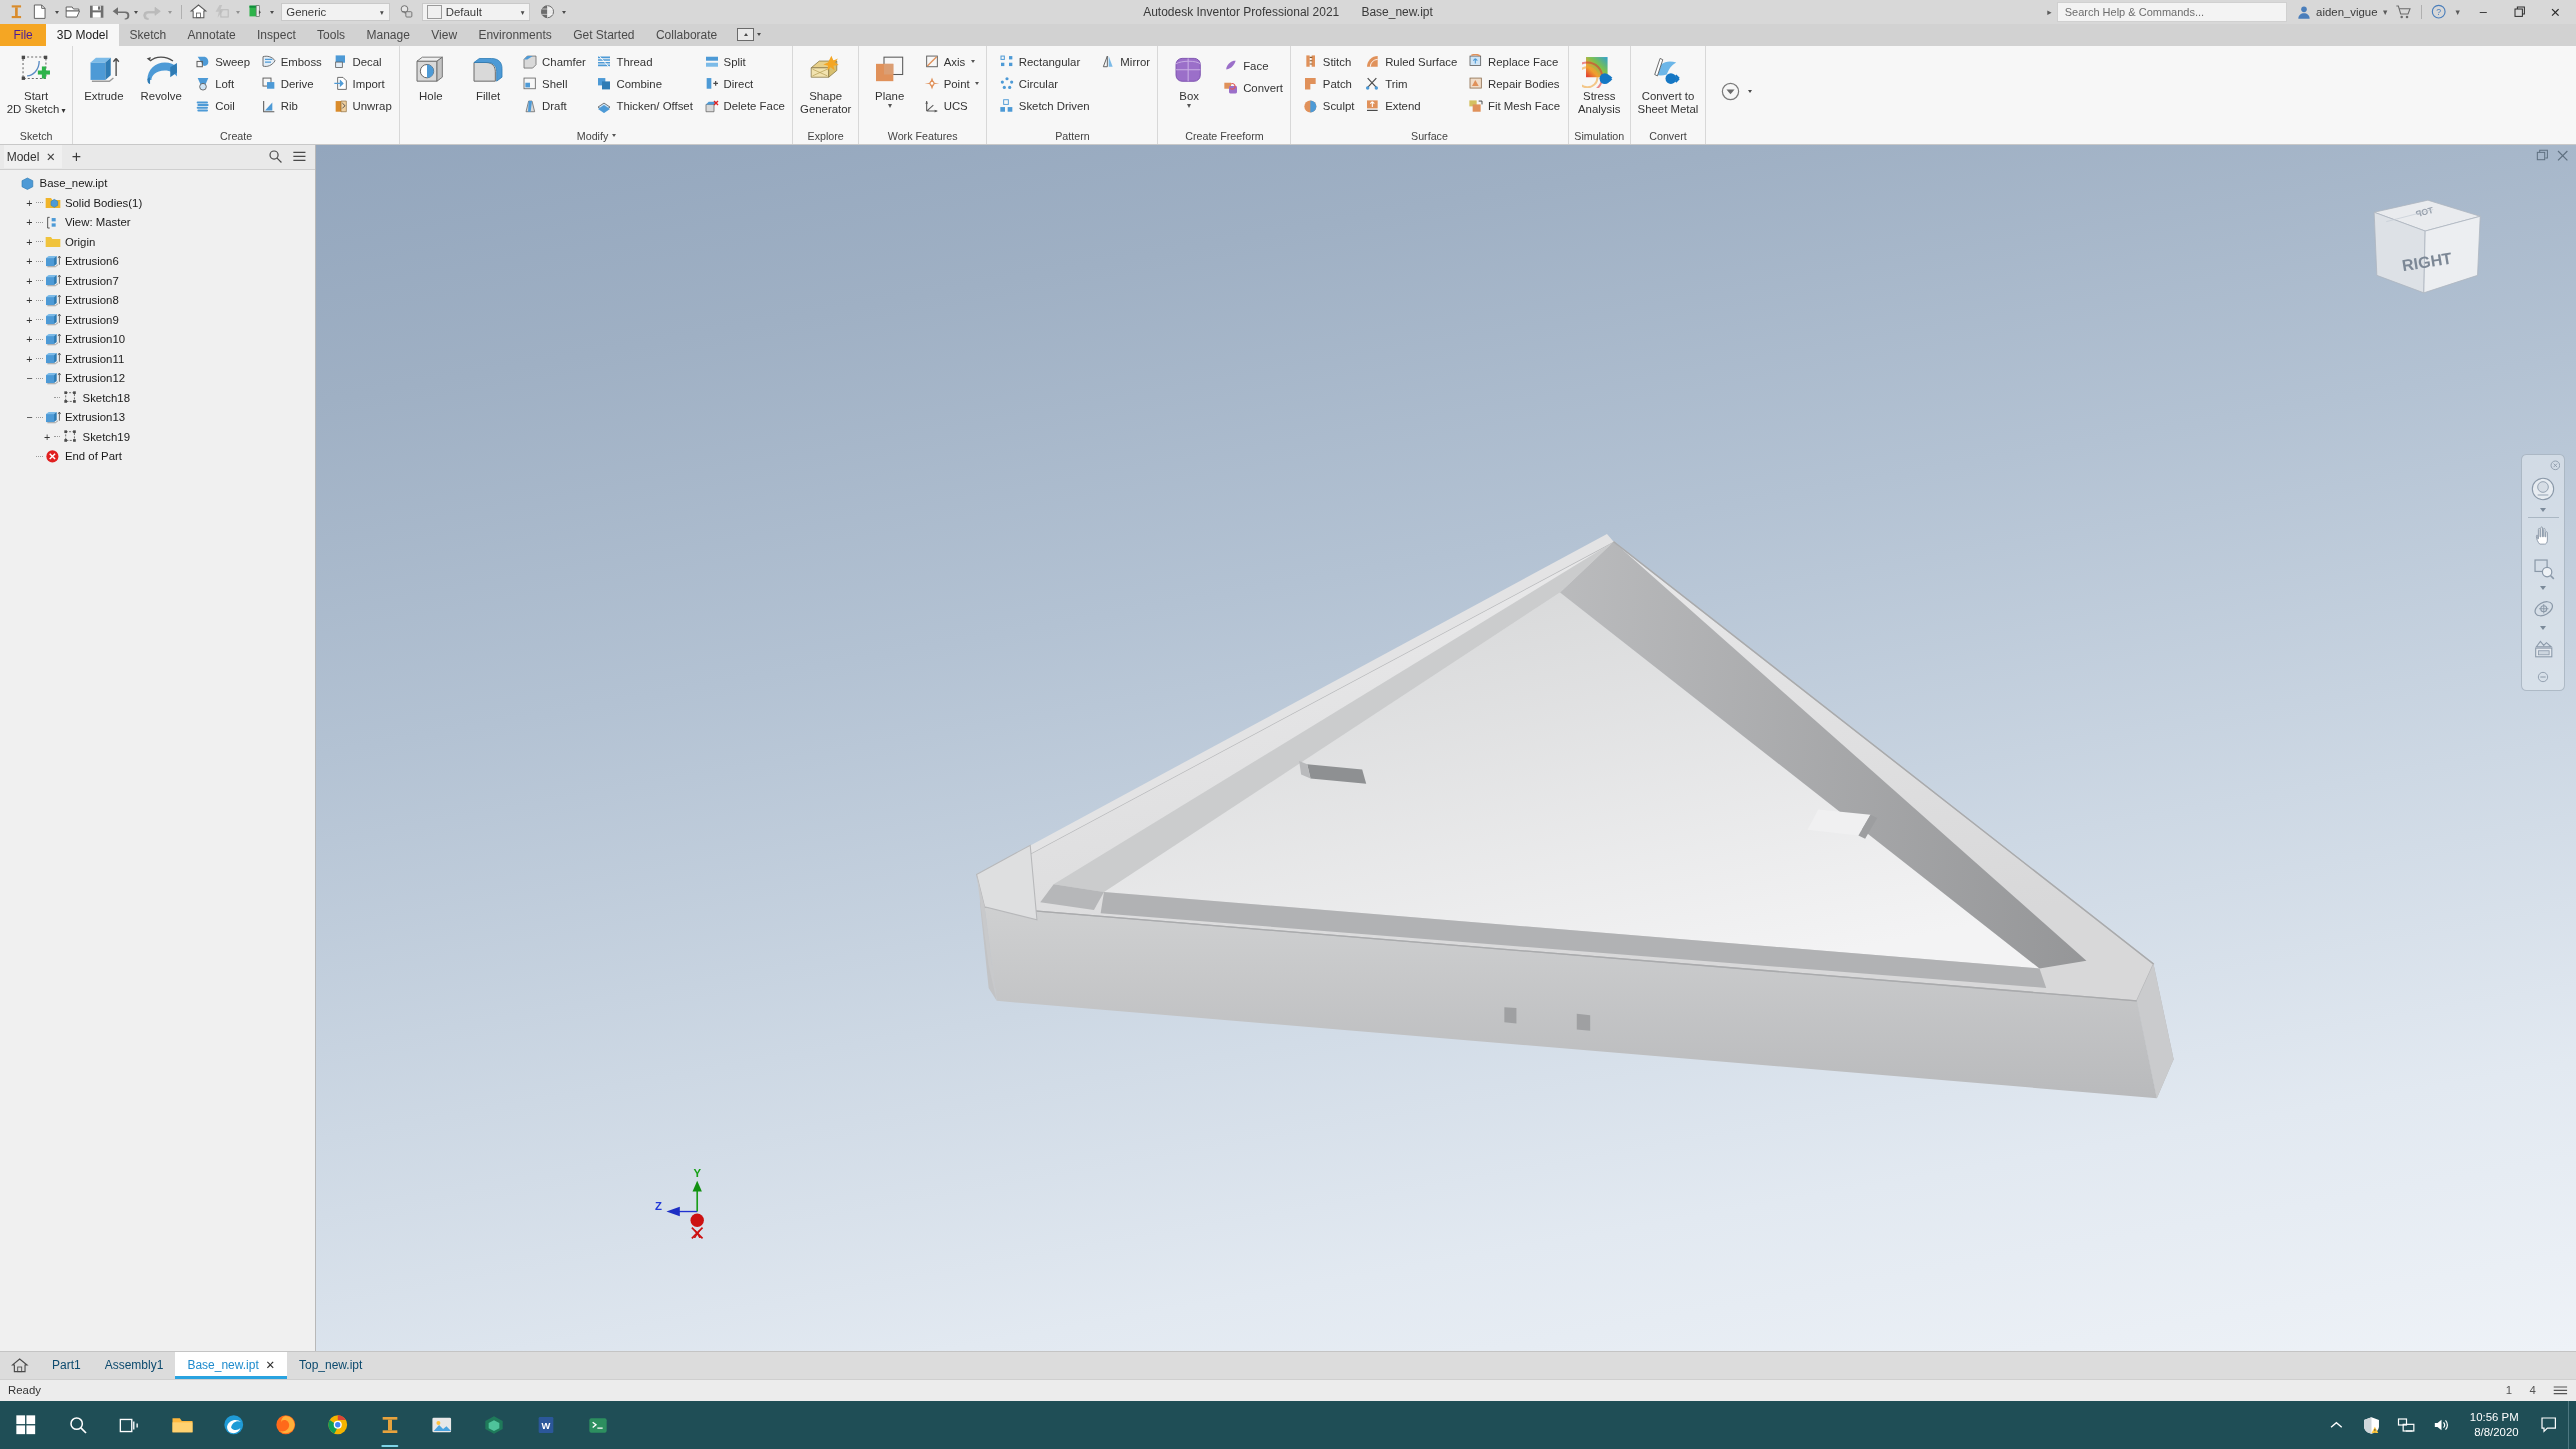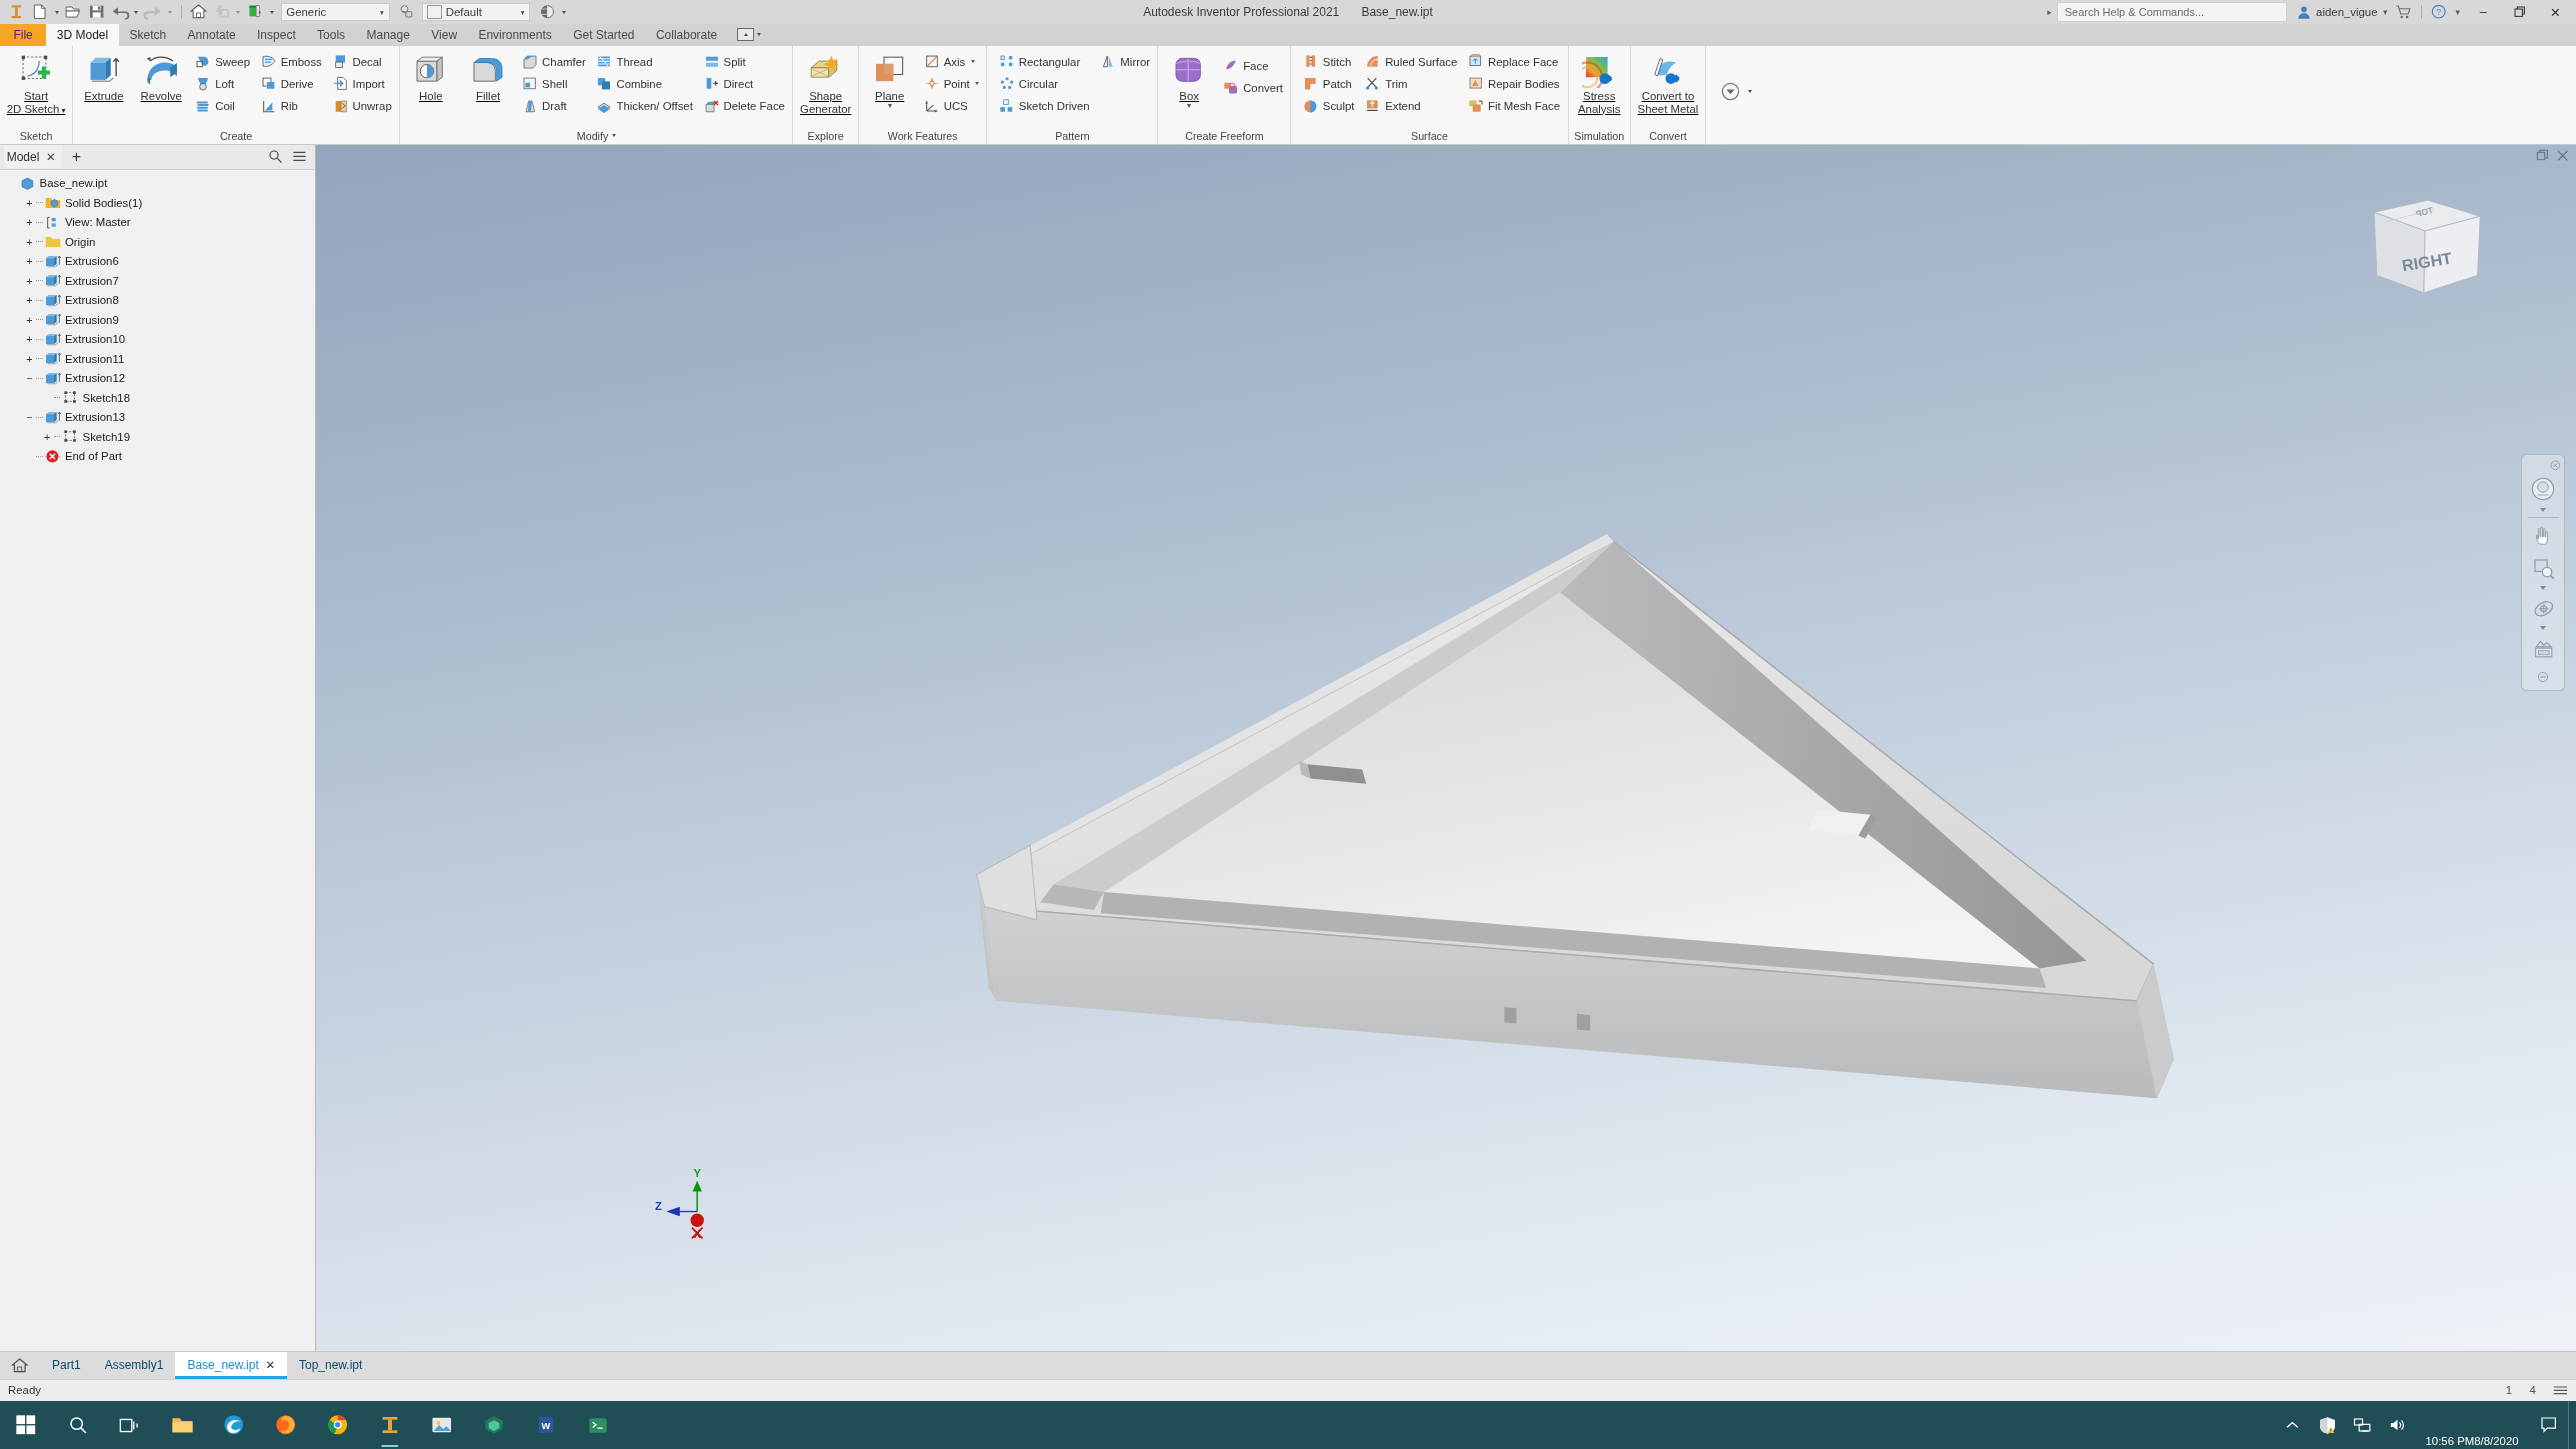--- a/index.html
+++ b/index.html
@@ -45,21 +45,21 @@
   .minicaret{border-left:2.7px solid transparent;border-right:2.7px solid transparent;border-top:3.4px solid #4a4a4a;}
 
   
   .ribbon{flex:0 0 98px;background:#f7f7f7;display:flex;align-items:stretch;border-bottom:0.7px solid #c8c8c8;}
   .panel{display:flex;flex-direction:column;position:relative;padding:0 2.7px;}
   .panel + .panel{border-left:0.7px solid #d8d8d8;}
   .panel-body{flex:1;display:flex;align-items:flex-start;padding-top:4px;gap:1.3px;}
   .panel-title{height:16px;display:flex;align-items:center;justify-content:center;font-size:10.7px;color:#444;gap:3.4px;}
   .panel-title .pcaret{border-left:2.7px solid transparent;border-right:2.7px solid transparent;border-top:3.4px solid #555;}
 
-  .bigbtn{display:flex;flex-direction:column;align-items:center;width:auto;min-width:48px;padding:1.3px 4px;cursor:default;text-decoration:underline;}
+  .bigbtn{display:flex;flex-direction:column;align-items:center;width:auto;min-width:48px;padding:1.3px 4px;cursor:default;}
   .bigbtn .bi{height:39px;display:flex;align-items:center;justify-content:center;}
   .bigbtn .bl{font-size:11.4px;color:#333;text-align:center;line-height:1.12;white-space:nowrap;}
   .bigbtn .bl.two{white-space:normal;max-width:64px;}
   .smallcol{display:flex;flex-direction:column;justify-content:flex-start;gap:0.7px;padding-top:1.3px;}
   .smallbtn{display:flex;align-items:center;gap:2px;height:21.5px;padding:0 4.7px 0 2.7px;cursor:default;}
   .smallbtn .si{width:20px;height:19px;display:flex;align-items:center;justify-content:center;flex:0 0 20px;}
   .smallbtn .sl{font-size:11.4px;color:#333;white-space:nowrap;}
   .smallbtn .sc{border-left:2.7px solid transparent;border-right:2.7px solid transparent;border-top:3.4px solid #555;margin-left:3.4px;}
   .dropcaret{border-left:2.7px solid transparent;border-right:2.7px solid transparent;border-top:4px solid #555;margin-top:1.3px;}
 
@@ -107,21 +107,21 @@
   
   .taskbar{height:48px;background:#1f4e56;display:flex;align-items:center;flex:0 0 48px;}
   .tb-start{width:52px;height:48px;display:flex;align-items:center;justify-content:center;}
   .tb-search{width:52px;height:48px;display:flex;align-items:center;justify-content:center;}
   .tb-task{width:52px;height:48px;display:flex;align-items:center;justify-content:center;}
   .tb-app{width:52px;height:48px;display:flex;align-items:center;justify-content:center;position:relative;}
   .tb-app.run::after{content:"";position:absolute;bottom:2px;left:50%;transform:translateX(-50%);
                      width:17.4px;height:2px;background:#7fd4e8;border-radius:1.3px;}
   .tray{margin-left:auto;display:flex;align-items:center;height:48px;color:#fff;}
   .tray .ti{width:35px;height:48px;display:flex;align-items:center;justify-content:center;}
-  .clock{display:flex;flex-direction:row;align-items:flex-end;justify-content:center;font-size:11.4px;color:#fff;
+  .clock{display:flex;flex-direction:column;align-items:flex-end;justify-content:center;font-size:11.4px;color:#fff;
          line-height:1.35;padding:0 10.7px;height:48px;}
   .notif{width:39px;height:48px;display:flex;align-items:center;justify-content:center;}
   .showdesk{width:6.7px;height:48px;border-left:0.7px solid #4d7780;}
 </style>
 </head>
 <body>
 
 <div class="app">
 
   <div class="titlebar">

